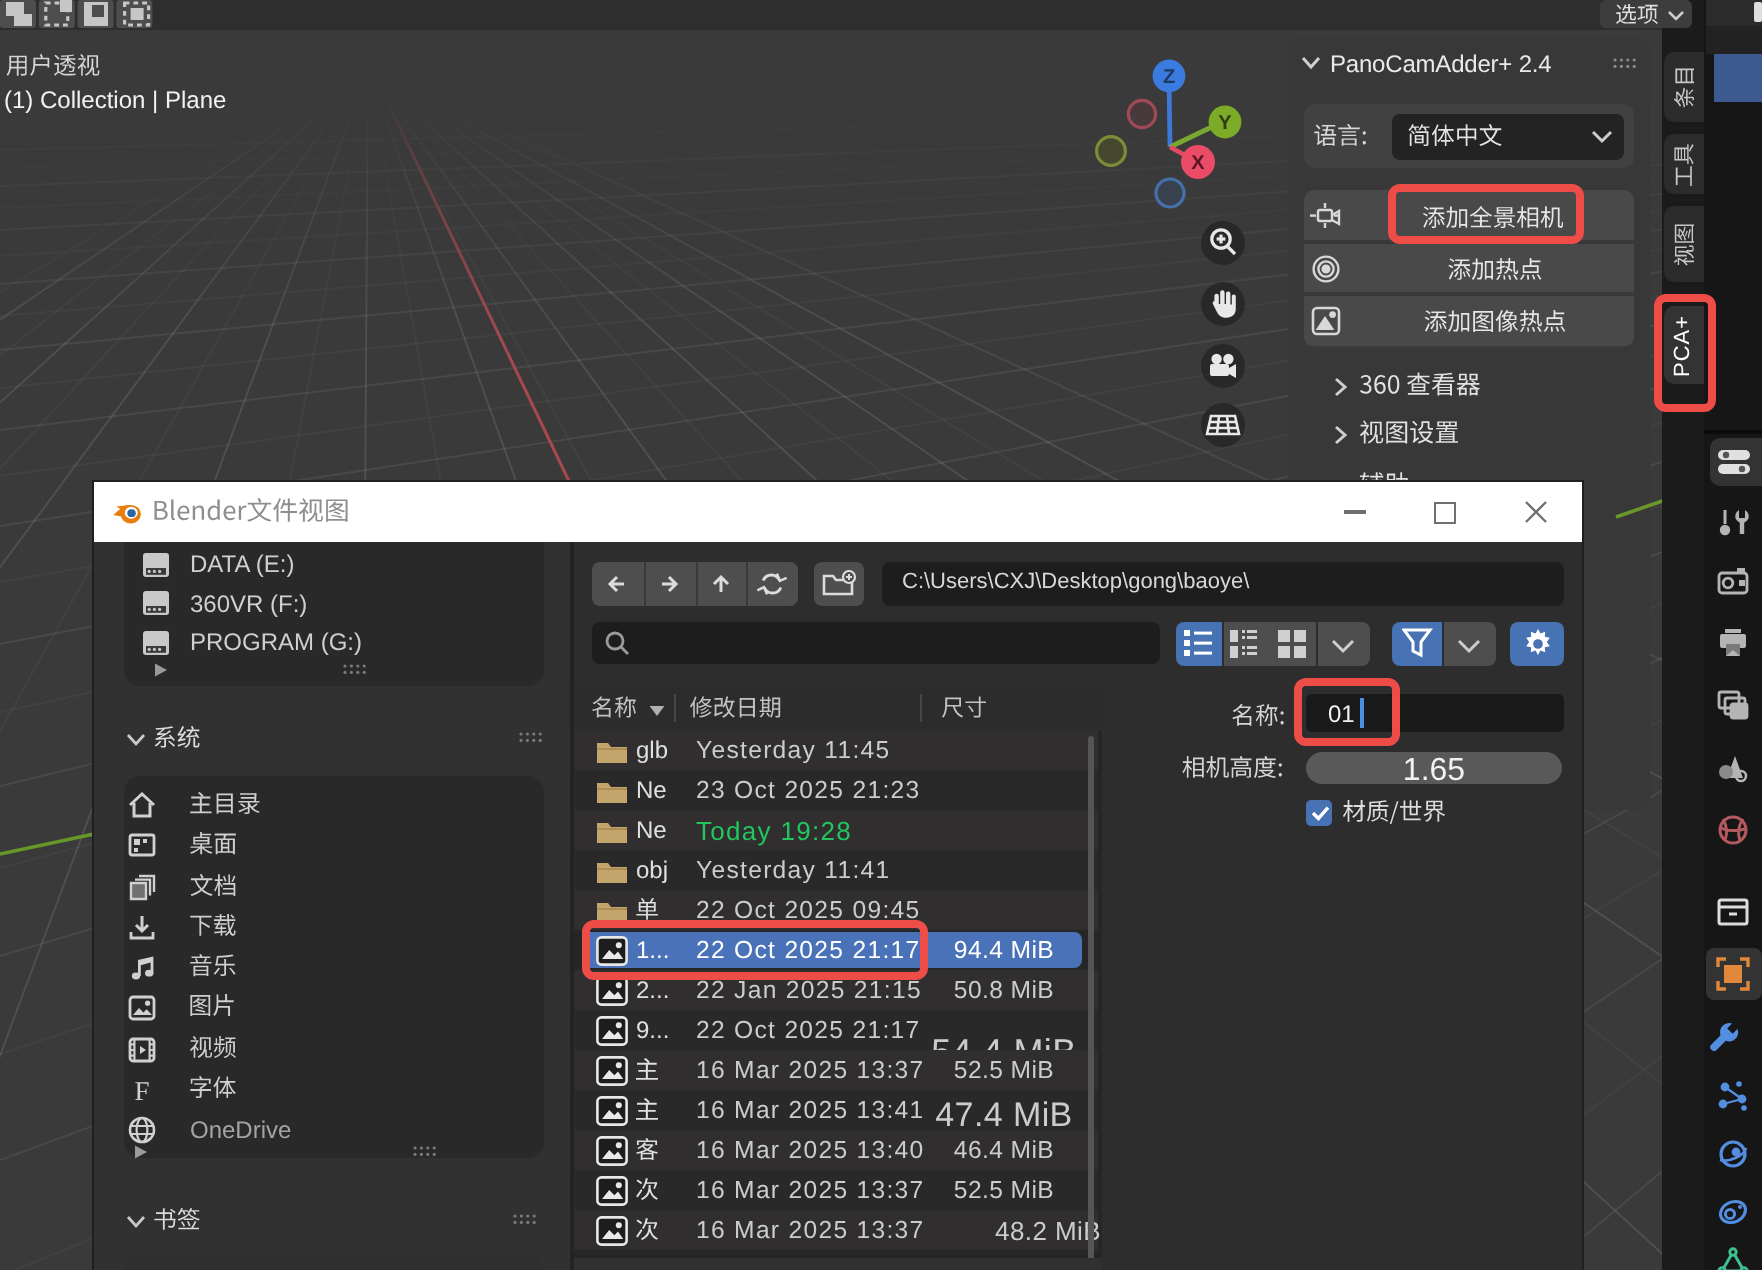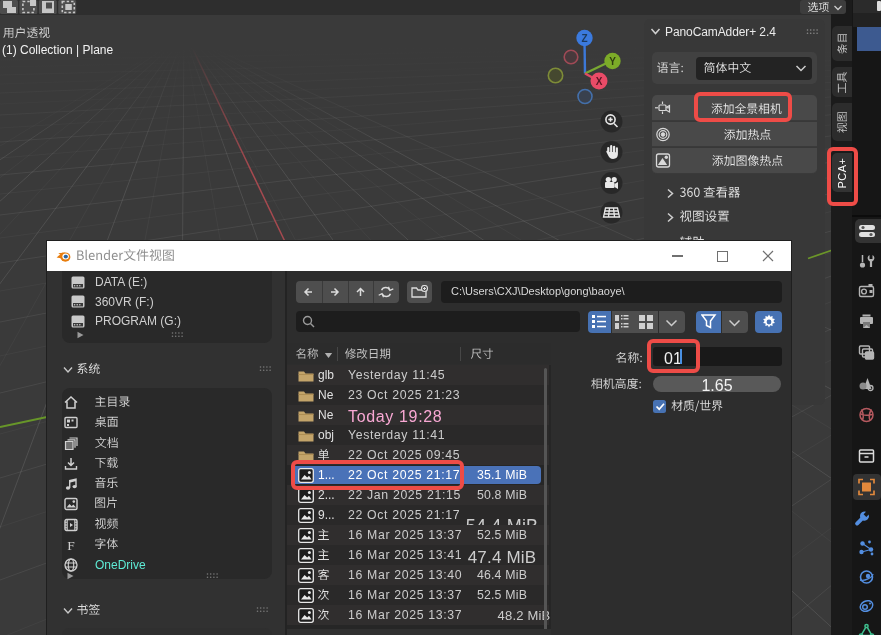--- a/index.html
+++ b/index.html
@@ -460,21 +460,21 @@
     <text x="7" y="12" font-size="13.5" font-family="Liberation Serif" fill="#d0d0d0" text-anchor="middle">F</text>
   </svg>
 <svg class="abs" style="left:95.0px;top:538.0px" width="24" height="12" viewBox="0.8 -10.2 23.8 12.1">
     <path fill="#cfcfcf" d="M5.5 -4.4V-3.6H0.8V-2.7H5.5V-0.2C5.5 0 5.5 0.1 5.2 0.1C5 0.1 4.2 0.1 3.4 0C3.6 0.3 3.8 0.7 3.8 0.9C4.8 0.9 5.5 0.9 5.9 0.8C6.3 0.6 6.5 0.4 6.5 -0.1V-2.7H11.2V-3.6H6.5V-4C7.5 -4.6 8.6 -5.4 9.3 -6.2L8.7 -6.7L8.5 -6.6H2.8V-5.8H7.6C7 -5.2 6.2 -4.7 5.5 -4.4ZM5.1 -9.9C5.3 -9.6 5.5 -9.2 5.7 -8.8H1V-6.3H1.8V-8H10.1V-6.3H11V-8.8H6.8C6.6 -9.2 6.3 -9.8 6 -10.2ZM15 -10C14.4 -8.2 13.4 -6.4 12.4 -5.2C12.5 -5 12.8 -4.6 12.9 -4.4C13.2 -4.8 13.6 -5.2 13.9 -5.7V0.9H14.8V-7.3C15.2 -8.1 15.6 -8.9 15.9 -9.8ZM17 -2.1V-1.3H19V0.9H19.8V-1.3H21.8V-2.1H19.8V-6.3C20.6 -4.2 21.7 -2.1 23 -1C23.2 -1.2 23.5 -1.6 23.7 -1.7C22.4 -2.8 21.1 -4.8 20.4 -6.8H23.4V-7.7H19.8V-10H19V-7.7H15.6V-6.8H18.4C17.7 -4.8 16.4 -2.7 15.1 -1.7C15.3 -1.5 15.6 -1.2 15.8 -1C17 -2.1 18.2 -4.1 19 -6.2V-2.1Z"></path>
   </svg>
 <svg class="abs" style="left:64px;top:557.5px" width="14" height="14">
     <circle cx="7" cy="7" r="6" fill="none" stroke="#d0d0d0" stroke-width="1.3"></circle>
     <ellipse cx="7" cy="7" rx="2.7" ry="6" fill="none" stroke="#d0d0d0" stroke-width="1.1"></ellipse>
     <path d="M1.4 5 h11.2 M1.4 9 h11.2" stroke="#d0d0d0" stroke-width="1.1"></path>
   </svg>
-<div class="txt" style="left:95px;top:557.5px;font-size:12px;color:#5eead4">OneDrive</div>
+<div class="txt" style="left:95px;top:557.5px;font-size:12px;color:#a3a3a3">OneDrive</div>
 <svg class="abs" style="left:66px;top:572px" width="9" height="8">
     <path d="M1.5 0.8 L7.5 4 L1.5 7.2 Z" fill="#9a9a9a"></path>
   </svg>
 <svg class="abs" style="left:206px;top:572px" width="13" height="8">
     <circle cx="1.5" cy="2.0" r="0.8" fill="#7a7a7a"></circle>
     <circle cx="4.7" cy="2.0" r="0.8" fill="#7a7a7a"></circle>
     <circle cx="7.9" cy="2.0" r="0.8" fill="#7a7a7a"></circle>
     <circle cx="11.100000000000001" cy="2.0" r="0.8" fill="#7a7a7a"></circle>
     <circle cx="1.5" cy="5.2" r="0.8" fill="#7a7a7a"></circle>
     <circle cx="4.7" cy="5.2" r="0.8" fill="#7a7a7a"></circle>
@@ -615,21 +615,21 @@
     <path d="M0.5 5.5 h15" stroke="#a8894f" stroke-width="0.8"></path>
   </svg>
 <div class="txt" style="left:318px;top:388px;font-size:12px;color:#e0e0e0">Ne</div>
 <div class="txt" style="left:348px;top:388px;font-size:12.3px;letter-spacing:0.65px;color:#cccccc">23 Oct 2025 21:23</div>
 <div class="abs" style="left:287px;top:405px;width:262px;height:20px;background:#302e2e"></div>
 <svg class="abs" style="left:298px;top:408.5px" width="16" height="13">
     <path d="M0.5 2.5 h5.5 l1.5 2 h8 v8 h-15 z" fill="#c3a46a"></path>
     <path d="M0.5 5.5 h15" stroke="#a8894f" stroke-width="0.8"></path>
   </svg>
 <div class="txt" style="left:318px;top:408px;font-size:12px;color:#e0e0e0">Ne</div>
-<div class="txt" style="left:348px;top:408px;font-size:16px;letter-spacing:0.65px;color:#f9a8d4">Today 19:28</div>
+<div class="txt" style="left:348px;top:408px;font-size:13px;letter-spacing:0.65px;color:#22c55e">Today 19:28</div>
 <div class="abs" style="left:287px;top:425px;width:262px;height:20px;background:#2a2929"></div>
 <svg class="abs" style="left:298px;top:428.5px" width="16" height="13">
     <path d="M0.5 2.5 h5.5 l1.5 2 h8 v8 h-15 z" fill="#c3a46a"></path>
     <path d="M0.5 5.5 h15" stroke="#a8894f" stroke-width="0.8"></path>
   </svg>
 <div class="txt" style="left:318px;top:428px;font-size:12px;color:#e0e0e0">obj</div>
 <div class="txt" style="left:348px;top:428px;font-size:12.3px;letter-spacing:0.65px;color:#cccccc">Yesterday 11:41</div>
 <div class="abs" style="left:287px;top:445px;width:262px;height:20px;background:#302e2e"></div>
 <svg class="abs" style="left:298px;top:448.5px" width="16" height="13">
     <path d="M0.5 2.5 h5.5 l1.5 2 h8 v8 h-15 z" fill="#c3a46a"></path>
@@ -640,21 +640,21 @@
   </svg>
 <div class="txt" style="left:348px;top:448px;font-size:12.3px;letter-spacing:0.65px;color:#cccccc">22 Oct 2025 09:45</div>
 <div class="abs" style="left:291px;top:466px;width:250px;height:18px;background:#4a72b8;border-radius:4px"></div>
 <svg class="abs" style="left:298px;top:467.5px" width="16" height="15">
     <rect x="0.7" y="0.7" width="14.6" height="13.6" rx="2" fill="#1d1d1d" stroke="#e8e8e8" stroke-width="1.3"></rect>
     <path d="M3 11.5 l3.6-4.5 2.6 2.6 1.8-1.8 2.6 3.7 z" fill="#e8e8e8"></path>
     <circle cx="11.4" cy="4.6" r="1.5" fill="#e8e8e8"></circle>
   </svg>
 <div class="txt" style="left:318px;top:468px;font-size:12px;color:#ffffff">1...</div>
 <div class="txt" style="left:348px;top:468px;font-size:12.3px;letter-spacing:0.65px;color:#ffffff">22 Oct 2025 21:17</div>
-<div class="txt" style="left:502px;top:468px;font-size:12.3px;letter-spacing:0.2px;color:#ffffff;transform:translateX(-50%)">35.1 MiB</div>
+<div class="txt" style="left:502px;top:468px;font-size:12.3px;letter-spacing:0.2px;color:#ffffff;transform:translateX(-50%)">94.4 MiB</div>
 <div class="abs" style="left:287px;top:485px;width:262px;height:20px;background:#302e2e"></div>
 <svg class="abs" style="left:298px;top:487.5px" width="16" height="15">
     <rect x="0.7" y="0.7" width="14.6" height="13.6" rx="2" fill="#1d1d1d" stroke="#e8e8e8" stroke-width="1.3"></rect>
     <path d="M3 11.5 l3.6-4.5 2.6 2.6 1.8-1.8 2.6 3.7 z" fill="#e8e8e8"></path>
     <circle cx="11.4" cy="4.6" r="1.5" fill="#e8e8e8"></circle>
   </svg>
 <div class="txt" style="left:318px;top:488px;font-size:12px;color:#e0e0e0">2...</div>
 <div class="txt" style="left:348px;top:488px;font-size:12.3px;letter-spacing:0.65px;color:#cccccc">22 Jan 2025 21:15</div>
 <div class="txt" style="left:502px;top:488px;font-size:12.3px;letter-spacing:0.2px;color:#cccccc;transform:translateX(-50%)">50.8 MiB</div>
 <div class="abs" style="left:287px;top:505px;width:262px;height:20px;background:#2a2929"></div>
@@ -721,21 +721,21 @@
   </svg>
 <div class="txt" style="left:348px;top:608px;font-size:12.3px;letter-spacing:0.65px;color:#cccccc">16 Mar 2025 13:37</div>
 <div class="txt" style="left:524px;top:608px;font-size:13px;letter-spacing:0.2px;color:#cccccc;transform:translateX(-50%)">48.2 MiB</div>
 <div class="abs" style="left:544px;top:368px;width:3px;height:262px;background:#555;border-radius:2px"></div>
 <div class="abs" style="left:287px;top:629px;width:290px;height:6px;background:#303030"></div>
 <div class="abs" style="left:551px;top:336px;width:240px;height:299px;background:#2d2d2d"></div>
 <svg class="abs" style="left:616.0px;top:352.0px" width="27" height="12" viewBox="0.6 -10.1 26.9 12.1">
     <path fill="#d5d5d5" d="M3.2 -6.3C3.8 -5.9 4.5 -5.4 5 -4.9C3.6 -4.1 2.1 -3.6 0.6 -3.3C0.7 -3.1 0.9 -2.7 1 -2.4C1.7 -2.6 2.4 -2.8 3 -3V0.9H3.9V0.3H9.3V0.9H10.2V-4.1H5.4C7.4 -5.1 9.1 -6.6 10.1 -8.6L9.5 -8.9L9.4 -8.9H5.1C5.4 -9.2 5.7 -9.6 5.9 -9.9L4.9 -10.1C4.2 -9 2.8 -7.6 0.8 -6.7C1 -6.6 1.3 -6.2 1.5 -6C2.6 -6.6 3.6 -7.3 4.3 -8.1H8.8C8.1 -7 7 -6.1 5.8 -5.3C5.3 -5.8 4.5 -6.4 3.9 -6.9ZM9.3 -0.5H3.9V-3.3H9.3ZM18.1 -5.4C17.9 -3.9 17.4 -2.4 16.7 -1.4C16.9 -1.3 17.3 -1.1 17.4 -1C18.1 -2 18.7 -3.6 19 -5.2ZM21.4 -5.3C21.9 -4 22.4 -2.2 22.6 -1.1L23.4 -1.4C23.2 -2.5 22.7 -4.2 22.2 -5.5ZM18.4 -10.1C18.1 -8.5 17.6 -7 16.9 -6V-6.6H15.3V-8.8C15.9 -8.9 16.5 -9.1 16.9 -9.3L16.4 -10C15.5 -9.6 14 -9.2 12.8 -9C12.9 -8.8 13 -8.5 13 -8.3C13.5 -8.4 14 -8.5 14.5 -8.6V-6.6H12.6V-5.8H14.4C13.9 -4.4 13.1 -2.9 12.4 -2C12.5 -1.8 12.8 -1.5 12.8 -1.2C13.4 -2 14 -3.1 14.5 -4.3V1H15.3V-4.4C15.7 -3.9 16.2 -3.2 16.4 -2.9L16.9 -3.6C16.7 -3.9 15.7 -5 15.3 -5.3V-5.8H16.8L16.7 -5.7C16.9 -5.6 17.3 -5.4 17.5 -5.3C17.9 -5.9 18.3 -6.7 18.6 -7.6H19.8V-0.1C19.8 0 19.8 0.1 19.6 0.1C19.5 0.1 18.9 0.1 18.4 0.1C18.5 0.3 18.6 0.7 18.7 0.9C19.5 0.9 20 0.9 20.3 0.8C20.6 0.6 20.7 0.4 20.7 -0.1V-7.6H22.4C22.2 -7.2 21.9 -6.7 21.7 -6.3L22.5 -6.1C22.8 -6.8 23.2 -7.6 23.5 -8.4L22.9 -8.5L22.8 -8.5H18.9C19 -8.9 19.2 -9.4 19.2 -9.9ZM25.7 -4.7C26.1 -4.7 26.5 -5 26.5 -5.5C26.5 -6 26.1 -6.4 25.7 -6.4C25.2 -6.4 24.9 -6 24.9 -5.5C24.9 -5 25.2 -4.7 25.7 -4.7ZM25.7 0.2C26.1 0.2 26.5 -0.2 26.5 -0.7C26.5 -1.2 26.1 -1.5 25.7 -1.5C25.2 -1.5 24.9 -1.2 24.9 -0.7C24.9 -0.2 25.2 0.2 25.7 0.2Z"></path>
   </svg>
 <div class="abs" style="left:653px;top:347px;width:129px;height:19px;background:#191919;border-radius:3px"></div>
-<div class="txt" style="left:664px;top:350px;font-size:16px;color:#f0f0f0">01</div>
+<div class="txt" style="left:664px;top:350px;font-size:12px;color:#f0f0f0">01</div>
 <div class="abs" style="left:680px;top:349px;width:1.6px;height:15px;background:#4a90e2"></div>
 <svg class="abs" style="left:591.0px;top:378.0px" width="51" height="12" viewBox="0.3 -10.1 51.1 12.1">
     <path fill="#d5d5d5" d="M6.6 -5.7H10.2V-3.6H6.6ZM6.6 -6.5V-8.5H10.2V-6.5ZM6.6 -2.8H10.2V-0.7H6.6ZM5.7 -9.4V0.9H6.6V0.1H10.2V0.8H11.1V-9.4ZM2.6 -10.1V-7.5H0.6V-6.6H2.5C2 -5 1.2 -3.1 0.3 -2.1C0.5 -1.9 0.7 -1.5 0.8 -1.3C1.5 -2.1 2.1 -3.4 2.6 -4.8V0.9H3.4V-4.5C3.9 -3.9 4.4 -3.2 4.7 -2.8L5.2 -3.5C5 -3.9 3.9 -5.1 3.4 -5.6V-6.6H5.2V-7.5H3.4V-10.1ZM18 -9.4V-5.5C18 -3.7 17.8 -1.3 16.2 0.4C16.4 0.5 16.7 0.8 16.9 1C18.6 -0.8 18.9 -3.5 18.9 -5.5V-8.5H21.1V-0.8C21.1 0.2 21.2 0.4 21.4 0.6C21.6 0.8 21.8 0.8 22.1 0.8C22.2 0.8 22.5 0.8 22.7 0.8C22.9 0.8 23.1 0.8 23.3 0.7C23.5 0.6 23.6 0.3 23.7 0C23.7 -0.3 23.7 -1.2 23.7 -1.9C23.5 -1.9 23.2 -2.1 23.1 -2.3C23.1 -1.5 23 -0.8 23 -0.5C23 -0.3 23 -0.2 22.9 -0.1C22.8 -0 22.7 0 22.6 0C22.5 0 22.4 0 22.3 0C22.2 0 22.1 -0 22.1 -0.1C22 -0.1 22 -0.3 22 -0.7V-9.4ZM14.6 -10.1V-7.5H12.6V-6.6H14.5C14.1 -5 13.2 -3.1 12.3 -2.1C12.5 -1.9 12.7 -1.5 12.8 -1.3C13.5 -2.1 14.1 -3.5 14.6 -4.9V0.9H15.5V-4.6C16 -4 16.5 -3.2 16.8 -2.8L17.3 -3.6C17.1 -3.9 15.9 -5.1 15.5 -5.6V-6.6H17.3V-7.5H15.5V-10.1ZM27.4 -6.7H32.6V-5.6H27.4ZM26.5 -7.4V-5H33.6V-7.4ZM29.3 -9.9 29.6 -8.8H24.7V-8H35.2V-8.8H30.6C30.5 -9.2 30.3 -9.7 30.2 -10.1ZM25.2 -4.3V0.9H26V-3.5H34V0C34 0.1 33.9 0.2 33.8 0.2C33.6 0.2 33 0.2 32.5 0.2C32.6 0.4 32.8 0.6 32.8 0.9C33.6 0.9 34.1 0.9 34.4 0.8C34.8 0.6 34.9 0.4 34.9 0V-4.3ZM27.4 -2.8V0.3H28.2V-0.3H32.5V-2.8ZM28.2 -2.1H31.7V-1H28.2ZM40.6 -7.7V-6.7H38.7V-5.9H40.6V-3.9H45.3V-5.9H47.2V-6.7H45.3V-7.7H44.4V-6.7H41.5V-7.7ZM44.4 -5.9V-4.7H41.5V-5.9ZM45.1 -2.4C44.6 -1.8 43.8 -1.3 42.9 -0.9C42.1 -1.3 41.4 -1.8 40.9 -2.4ZM38.9 -3.2V-2.4H40.4L40 -2.3C40.5 -1.6 41.2 -1 42 -0.6C40.8 -0.2 39.6 0 38.3 0.1C38.4 0.3 38.6 0.7 38.7 0.9C40.2 0.7 41.6 0.4 42.9 -0.1C44.1 0.4 45.5 0.8 47 1C47.1 0.7 47.4 0.4 47.5 0.2C46.2 0.1 45 -0.2 43.9 -0.6C45 -1.1 45.9 -1.9 46.4 -2.9L45.8 -3.2L45.7 -3.2ZM41.7 -9.9C41.8 -9.6 42 -9.2 42.2 -8.9H37.5V-5.6C37.5 -3.8 37.4 -1.3 36.4 0.6C36.7 0.6 37.1 0.8 37.2 1C38.3 -0.9 38.4 -3.7 38.4 -5.6V-8H47.4V-8.9H43.2C43 -9.3 42.8 -9.8 42.6 -10.1ZM49.7 -4.7C50.1 -4.7 50.5 -5 50.5 -5.5C50.5 -6 50.1 -6.4 49.7 -6.4C49.2 -6.4 48.9 -6 48.9 -5.5C48.9 -5 49.2 -4.7 49.7 -4.7ZM49.7 0.2C50.1 0.2 50.5 -0.2 50.5 -0.7C50.5 -1.2 50.1 -1.5 49.7 -1.5C49.2 -1.5 48.9 -1.2 48.9 -0.7C48.9 -0.2 49.2 0.2 49.7 0.2Z"></path>
   </svg>
 <div class="abs" style="left:653px;top:375.5px;width:128px;height:16px;background:#595959;border-radius:8px"></div>
 <div class="txt" style="left:717px;top:377px;font-size:16px;color:#f2f2f2;transform:translateX(-50%)">1.65</div>
 <div class="abs" style="left:653px;top:400px;width:13px;height:13px;background:#4772b3;border-radius:2.5px"></div>
 <svg class="abs" style="left:654.5px;top:402px" width="11" height="10">
     <path d="M1.5 4.5 L4.2 7.2 L9 1.8" stroke="#fff" stroke-width="1.7" fill="none"></path>
   </svg>

